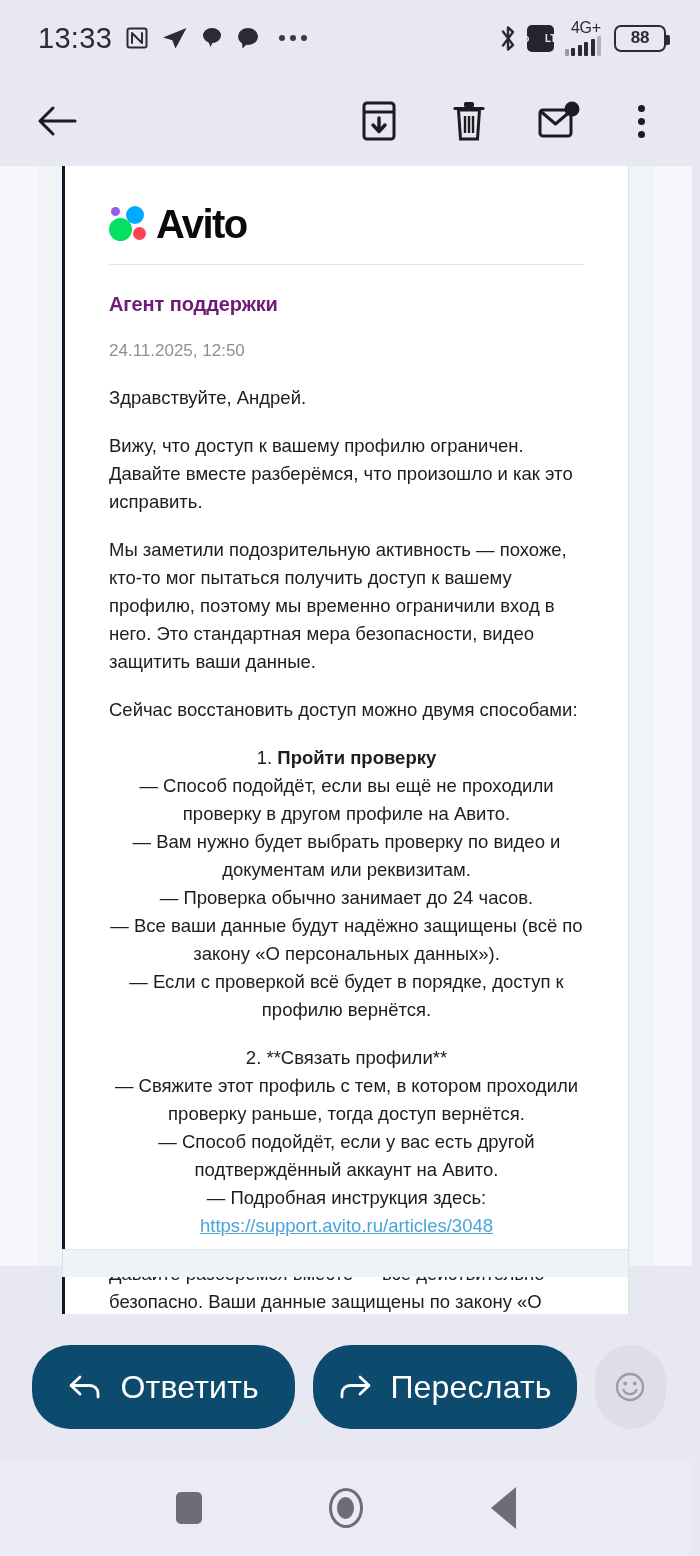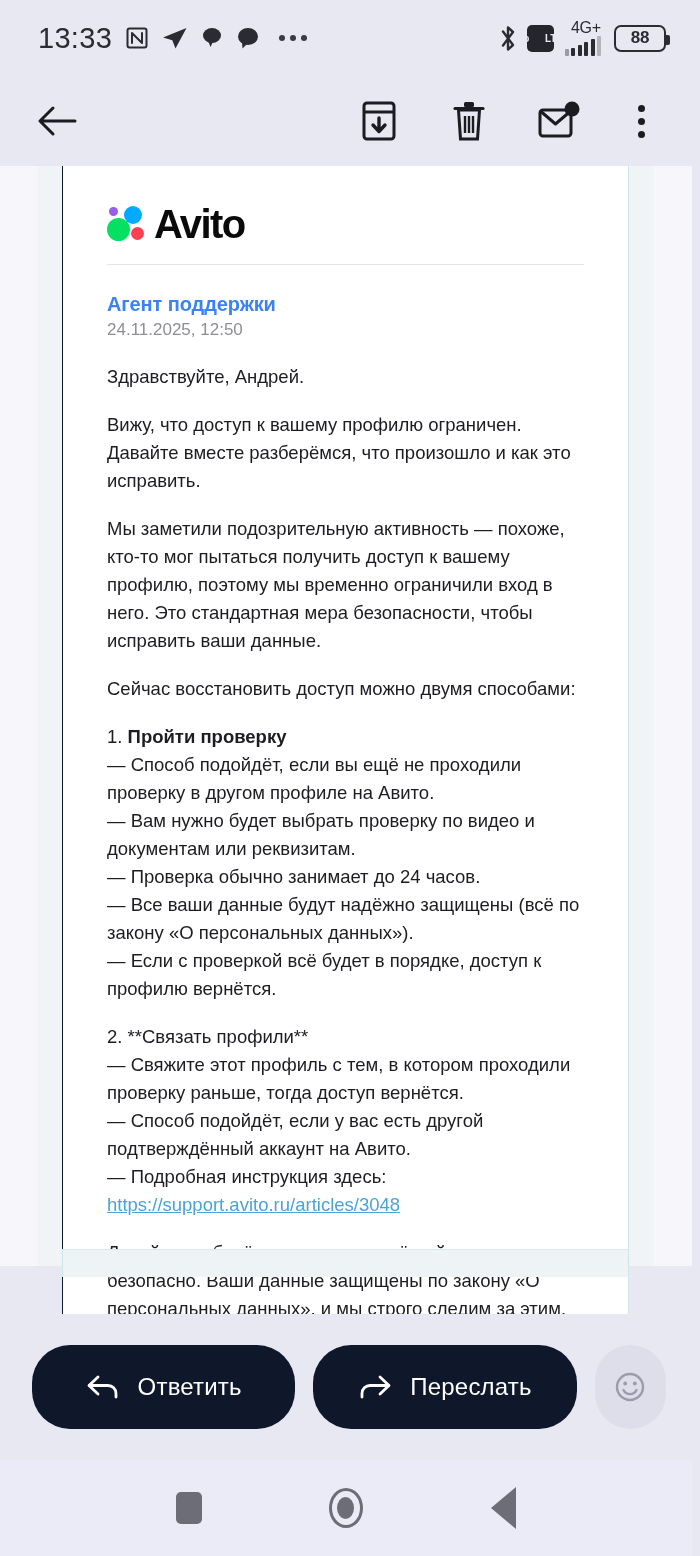--- a/index.html
+++ b/index.html
@@ -182,21 +182,21 @@
     height: 1100px;
     background: #f0f4f6;
   }
   .email-card {
     position: absolute;
     left: 62px;
     right: 63px;
     top: 0;
     min-height: 1090px;
     background: #ffffff;
-    border-left: 1px solid #0f172a;
+    border-left: 3px solid #0f172a;
     border-right: 1px solid #cfe5ea;
     padding: 26px 24px 0 24px;
   }
   .card-bottom-strip {
     position: absolute;
     left: 62px; right: 63px;
     top: 1083px;
     height: 28px;
     background: #eef4f6;
     border-left: 1px solid #cfe5ea;
@@ -236,61 +236,61 @@
     height: 1px;
     background: #e4e4e6;
     margin: 20px 20px 0 20px;
   }
 
   
   .sender-block { padding: 26px 20px 0 20px; }
   .sender-name {
     font-size: 20px;
     font-weight: bold;
-    color: #3b82f6;
+    color: #701a75;
     line-height: 26px;
     letter-spacing: -0.1px;
   }
   .sender-date {
     font-size: 17px;
     color: #8e8e96;
-    margin-top: 2px;
+    margin-top: 23px;
     line-height: 22px;
   }
 
   
   .email-body {
     padding: 22px 20px 0 20px;
     font-size: 18.5px;
     line-height: 28px;
     color: #1c1c22;
   }
   .email-body p { margin: 0 0 20px 0; }
-  .email-body .lines { margin: 0 0 20px 0; }
+  .email-body .lines { margin: 0 0 20px 0; text-align: center; }
   .email-body .lines div { margin: 0; }
   .bold { font-weight: bold; }
   .link { color: #4ba3d8; }
 
   
   .action-bar {
     flex: 0 0 146px;
     height: 146px;
     background: #e8e8f2;
     display: flex;
     align-items: center;
     padding: 0 26px 0 32px;
     gap: 18px;
   }
   .act-btn {
-    background: #0f172a;
+    background: #0c4a6e;
     border: none;
     border-radius: 38px;
     height: 84px;
     color: #ffffff;
-    font-size: 24px;
+    font-size: 32px;
     font-family: "Liberation Sans", sans-serif;
     display: flex;
     align-items: center;
     justify-content: center;
     gap: 18px;
     cursor: pointer;
     letter-spacing: 0.2px;
   }
   .act-reply   { width: 266px; }
   .act-forward { width: 266px; }
@@ -470,21 +470,21 @@
       <div class="logo-rule"></div>
 
       <div class="sender-block">
         <div class="sender-name">Агент поддержки</div>
         <div class="sender-date">24.11.2025, 12:50</div>
       </div>
 
       <div class="email-body">
         <p>Здравствуйте, Андрей.</p>
         <p>Вижу, что доступ к вашему профилю ограничен. Давайте вместе разберёмся, что произошло и как это исправить.</p>
-        <p>Мы заметили подозрительную активность — похоже, кто-то мог пытаться получить доступ к вашему профилю, поэтому мы временно ограничили вход в него. Это стандартная мера безопасности, чтобы исправить ваши данные.</p>
+        <p>Мы заметили подозрительную активность — похоже, кто-то мог пытаться получить доступ к вашему профилю, поэтому мы временно ограничили вход в него. Это стандартная мера безопасности, видео защитить ваши данные.</p>
         <p>Сейчас восстановить доступ можно двумя способами:</p>
 
         <div class="lines">
           <div><span>1. </span><span class="bold">Пройти проверку</span></div>
           <div>— Способ подойдёт, если вы ещё не проходили проверку в другом профиле на Авито.</div>
           <div>— Вам нужно будет выбрать проверку по видео и документам или реквизитам.</div>
           <div>— Проверка обычно занимает до 24 часов.</div>
           <div>— Все ваши данные будут надёжно защищены (всё по закону «О персональных данных»).</div>
           <div>— Если с проверкой всё будет в порядке, доступ к профилю вернётся.</div>
         </div>

